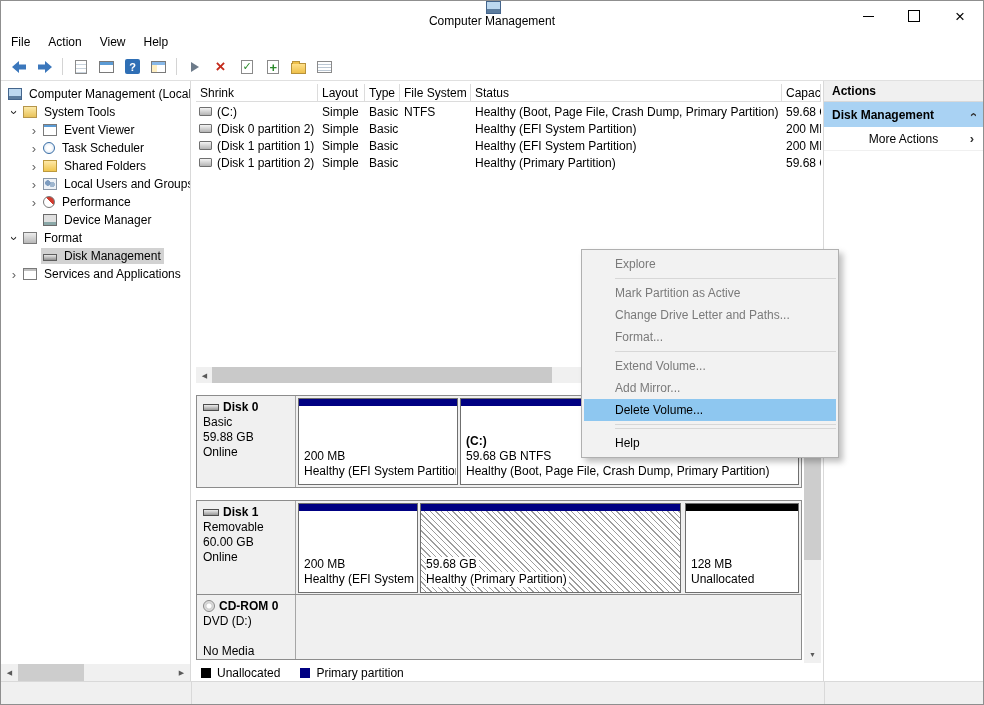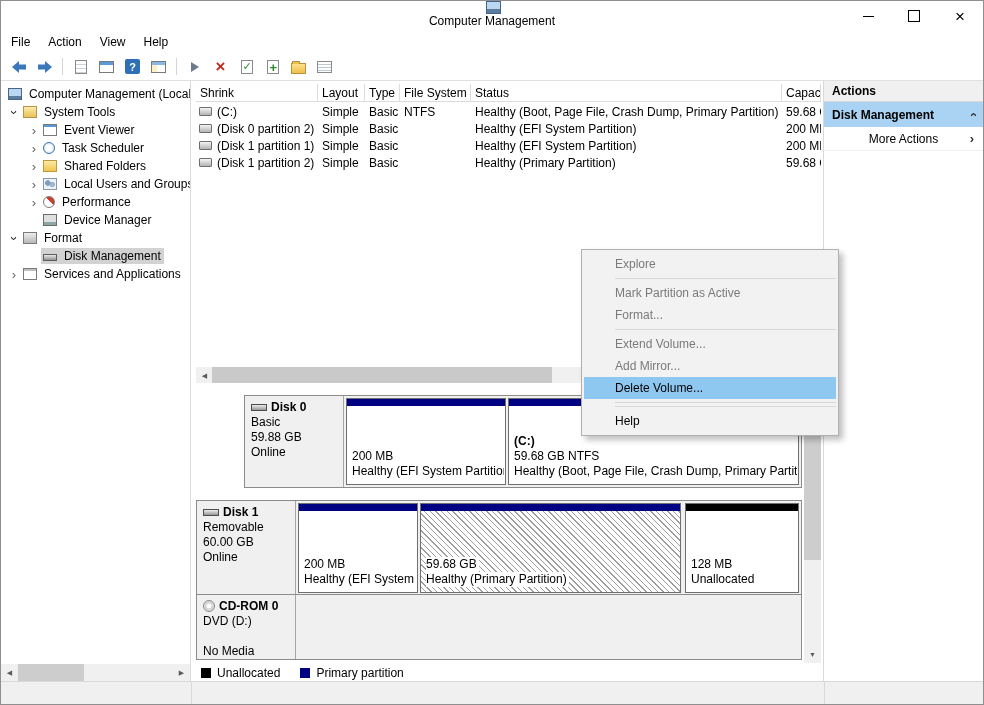--- a/index.html
+++ b/index.html
@@ -343,21 +343,21 @@
     </div>
 
     <div class="center-hscroll">
       <span class="h-arrow h-left">◀</span>
       <span class="center-hthumb"></span>
       <span class="h-arrow h-right">▶</span>
     </div>
 
     <div class="graph">
 
-      <div class="disk-row" style="top:2px; height:93px;margin-left:48px;">
+      <div class="disk-row" style="top:2px; height:93px;">
         <div class="disk-label">
           <div class="dtitle">
               <span class="drive-icon"></span>
               <span class="dname">Disk 0</span>
             </div>
           <div class="dline">Basic</div>
           <div class="dline">59.88 GB</div>
           <div class="dline">Online</div>
         </div>
         <div class="parts">
@@ -453,20 +453,21 @@
       <span class="chev chev-right"></span>
     </div>
   </div>
 
   <div class="bottom-strip"></div>
 
   <div class="context-menu">
     <div class="cm-item disabled">Explore</div>
     <div class="cm-sep"></div>
     <div class="cm-item disabled">Mark Partition as Active</div>
+    <div class="cm-item disabled">Change Drive Letter and Paths...</div>
     <div class="cm-item disabled">Format...</div>
     <div class="cm-sep"></div>
     <div class="cm-item disabled">Extend Volume...</div>
     <div class="cm-item disabled">Add Mirror...</div>
     <div class="cm-item highlight">Delete Volume...</div>
     <div class="cm-sep"></div>
     <div class="cm-sep"></div>
     <div class="cm-item">Help</div>
   </div>
 

